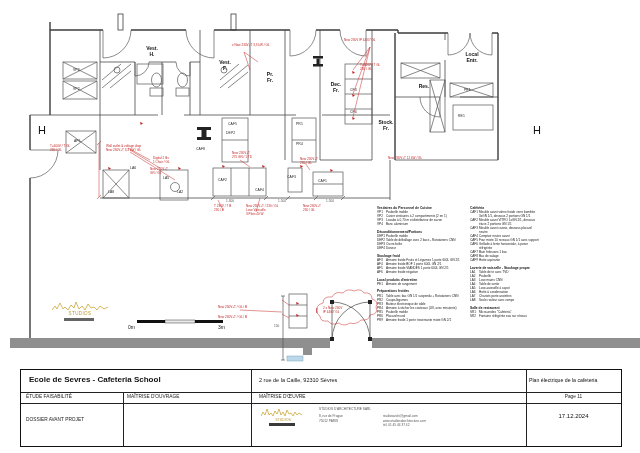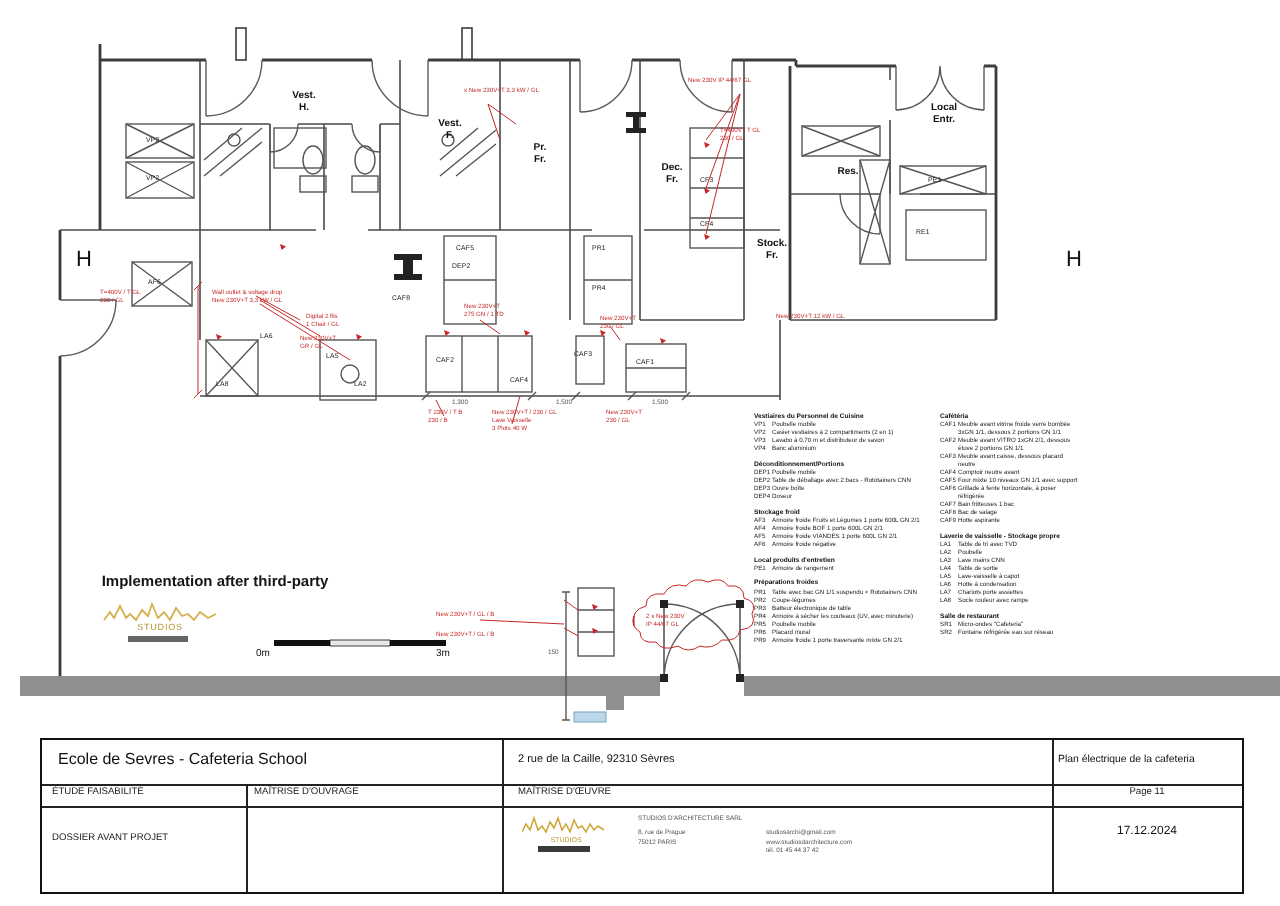--- a/index.html
+++ b/index.html
@@ -28,21 +28,21 @@
   .lsec{margin-bottom:3.5px;}
   .lh{font-weight:700;font-size:3.3px;color:#111;line-height:1.3;}
   .li{display:flex;font-size:3.1px;color:#222;line-height:1.3;}
   .li .c{width:9px;flex:none;}
   .li .t{flex:1;}
   
   .tb{position:absolute;left:20px;top:369px;width:600px;height:76px;border:1.2px solid #111;background:#fff;}
   .tb .vline,.tb .hline{position:absolute;background:#222;}
   .tb .vline{width:1px;}
   .tb .hline{height:1px;}
-  .tb-project{position:absolute;left:8px;top:5px;font-size:8px;font-weight:400;color:#111;}
+  .tb-project{position:absolute;left:8px;top:5px;font-size:8px;font-weight:700;color:#111;}
   .tb-address{position:absolute;left:238px;top:7px;font-size:5.5px;color:#111;}
   .tb-drawing{position:absolute;left:508px;top:7px;font-size:5.2px;color:#111;}
   .tb-h{position:absolute;top:24px;font-size:4.8px;color:#222;}
   .tb-page{position:absolute;left:505px;top:24px;width:95px;text-align:center;font-size:4.8px;color:#222;}
   .tb-phase{position:absolute;left:5px;top:47px;font-size:4.8px;color:#222;}
   .tb-date{position:absolute;left:505px;top:43px;width:95px;text-align:center;font-size:6px;color:#111;}
   .tb-tag{position:absolute;left:298px;top:37px;font-size:3.2px;color:#555;}
   .tb-contact{position:absolute;font-size:3.2px;color:#555;line-height:1.45;}
   .tb-logo-text{position:absolute;left:240px;top:48px;width:44px;text-align:center;font-size:3.5px;color:#b8962e;}
   .tb-logo-bar{position:absolute;left:248px;top:53px;width:26px;height:2.5px;background:#3a3a3a;}
@@ -260,21 +260,20 @@
   <div class="ann" style="left:218px;top:316px">New 230V+T / GL / B</div>
   <div class="ann" style="left:323px;top:307px">2 x New 230V
 IP 44/67 GL</div>
 
   <span class="dim" style="left:226px;top:199px">1.300</span>
   <span class="dim" style="left:278px;top:199px">1.500</span>
   <span class="dim" style="left:326px;top:199px">1.500</span>
   <span class="dim" style="left:274px;top:324px">150</span>
 
   <div class="note">
-    <div>Implementation after third-party</div>
   </div>
   <div class="wm-text">STUDIOS</div>
   <div class="wm-bar"></div>
 
   <span class="sb-label" style="left:128px;top:324px">0m</span>
   <span class="sb-label" style="left:218px;top:324px">3m</span>
 
   <div class="lcol one">
     <div class="lsec">
       <div class="lh">Vestiaires du Personnel de Cuisine</div>

